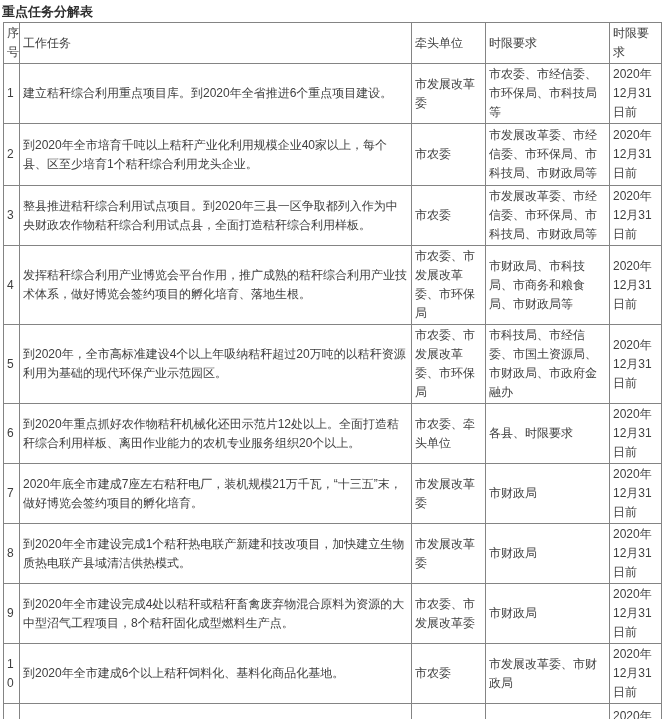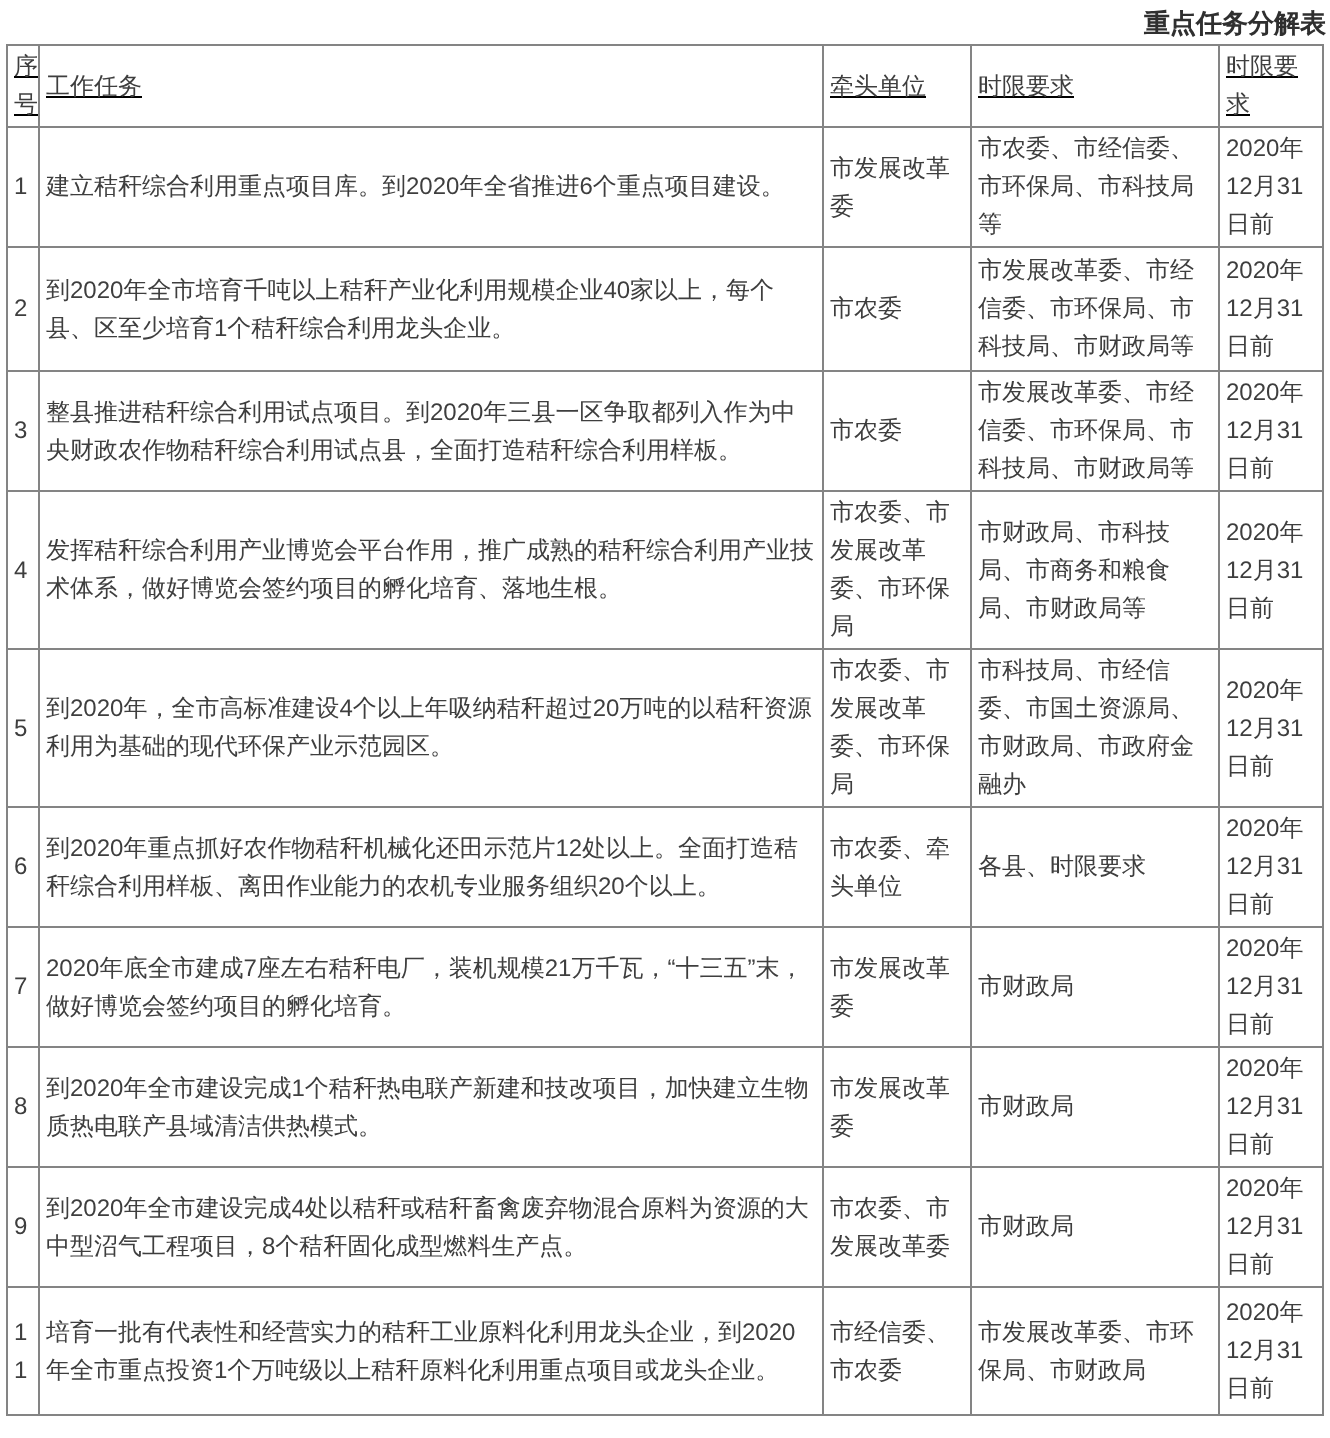--- a/index.html
+++ b/index.html
@@ -10,21 +10,21 @@
     height: 719px;
     overflow: hidden;
     font-family: "Liberation Sans", "DejaVu Sans", sans-serif;
   }
   .page {
     width: 665px;
     box-sizing: border-box;
     padding: 2px 2px 0 2px;
   }
   .doc-title {
-    text-align: right;
+    text-align: left;
     font-size: 13px;
     font-weight: bold;
     color: #2f2f2f;
     margin: 2px 0 3px 0;
     line-height: 15px;
   }
   table.task-table {
     border-collapse: collapse;
     table-layout: fixed;
     width: 658px;
@@ -42,21 +42,21 @@
     line-height: 19px;
     word-break: break-all;
     overflow: hidden;
   }
   col.c-no       { width: 16px; }
   col.c-task     { width: 392px; }
   col.c-lead     { width: 74px; }
   col.c-support  { width: 124px; }
   col.c-deadline { width: 52px; }
 
-  tr.hdr      { height: 40px; text-decoration: underline; }
+  tr.hdr      { height: 40px; }
   tr.h60      { height: 60px; }
   tr.h62      { height: 62px; }
   tr.h48      { height: 48px; }
   tr.h64      { height: 64px; }
 </style>
 </head>
 <body>
 
 <div class="page">
   <div class="doc-title">重点任务分解表</div>
@@ -135,20 +135,27 @@
         <td>市财政局</td>
         <td>2020年12月31日前</td>
       </tr>
       <tr class="h60">
         <td>9</td>
         <td>到2020年全市建设完成4处以秸秆或秸秆畜禽废弃物混合原料为资源的大中型沼气工程项目，8个秸秆固化成型燃料生产点。</td>
         <td>市农委、市发展改革委</td>
         <td>市财政局</td>
         <td>2020年12月31日前</td>
       </tr>
+      <tr class="h48">
+        <td>10</td>
+        <td>到2020年全市建成6个以上秸秆饲料化、基料化商品化基地。</td>
+        <td>市农委</td>
+        <td>市发展改革委、市财政局</td>
+        <td>2020年12月31日前</td>
+      </tr>
       <tr class="h64">
         <td>11</td>
         <td>培育一批有代表性和经营实力的秸秆工业原料化利用龙头企业，到2020年全市重点投资1个万吨级以上秸秆原料化利用重点项目或龙头企业。</td>
         <td>市经信委、市农委</td>
         <td>市发展改革委、市环保局、市财政局</td>
         <td>2020年12月31日前</td>
       </tr>
     </tbody>
   </table>
 </div>

